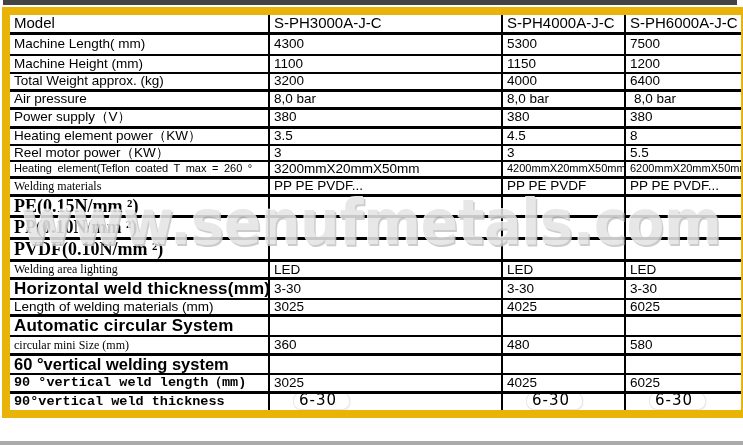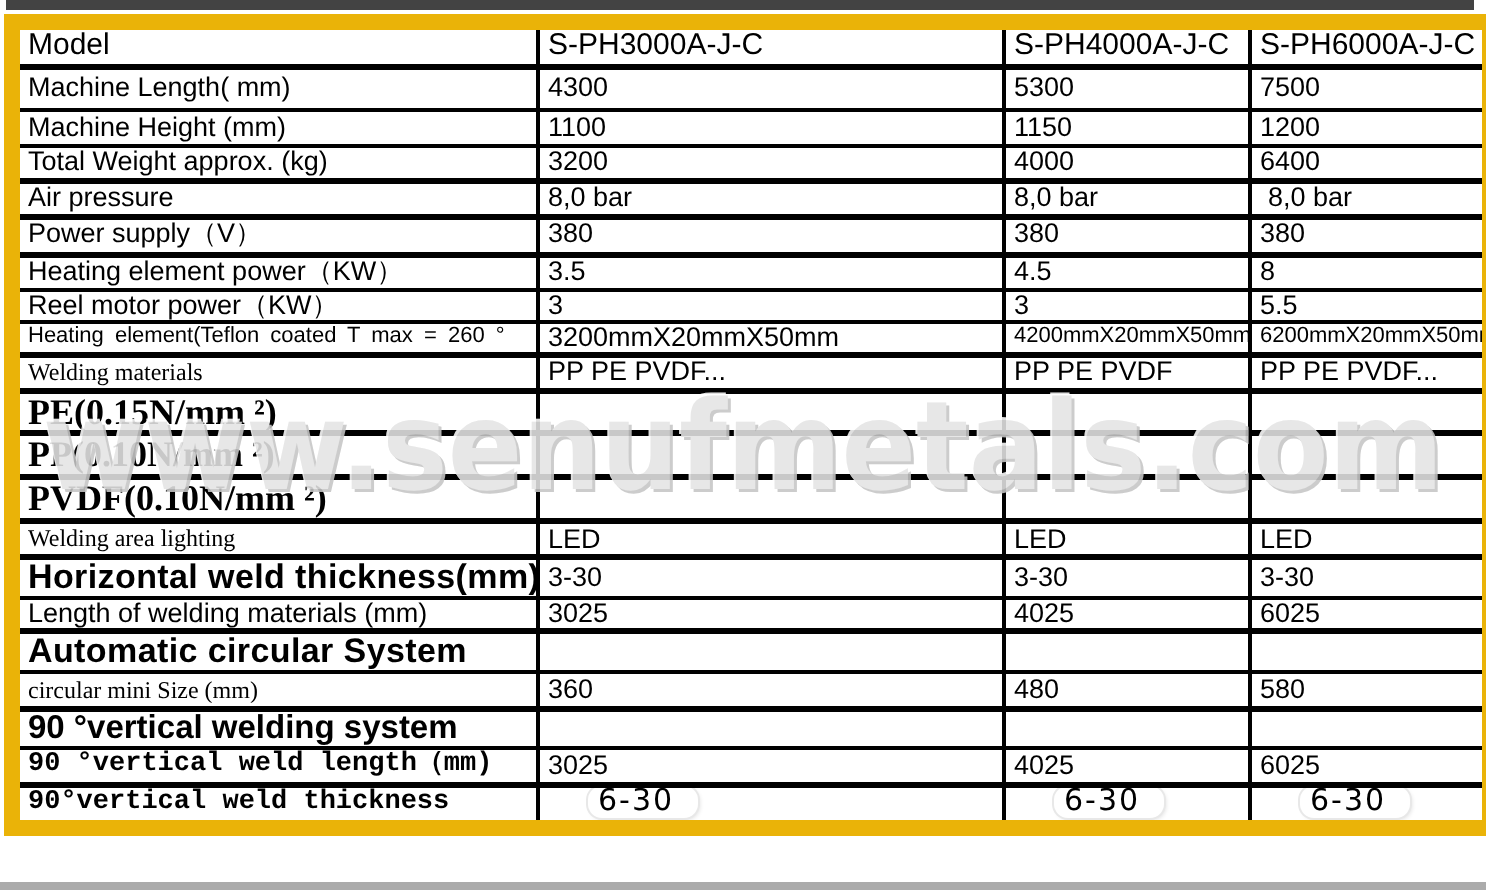--- a/index.html
+++ b/index.html
@@ -146,21 +146,21 @@
         <td class="val v2"></td>
         <td class="val v3"></td>
       </tr>
       <tr class="serif" style="height:18px">
         <td class="lbl">circular mini Size (mm)</td>
         <td class="val v1">360</td>
         <td class="val v2">480</td>
         <td class="val v3">580</td>
       </tr>
       <tr class="section2 bt" style="height:20px">
-        <td class="lbl">90 °vertical welding system</td>
+        <td class="lbl">60 °vertical welding system</td>
         <td class="val v1"></td>
         <td class="val v2"></td>
         <td class="val v3"></td>
       </tr>
       <tr class="bserif2" style="height:18px">
         <td class="lbl">90 °vertical weld length（mm)</td>
         <td class="val v1">3025</td>
         <td class="val v2">4025</td>
         <td class="val v3">6025</td>
       </tr>

